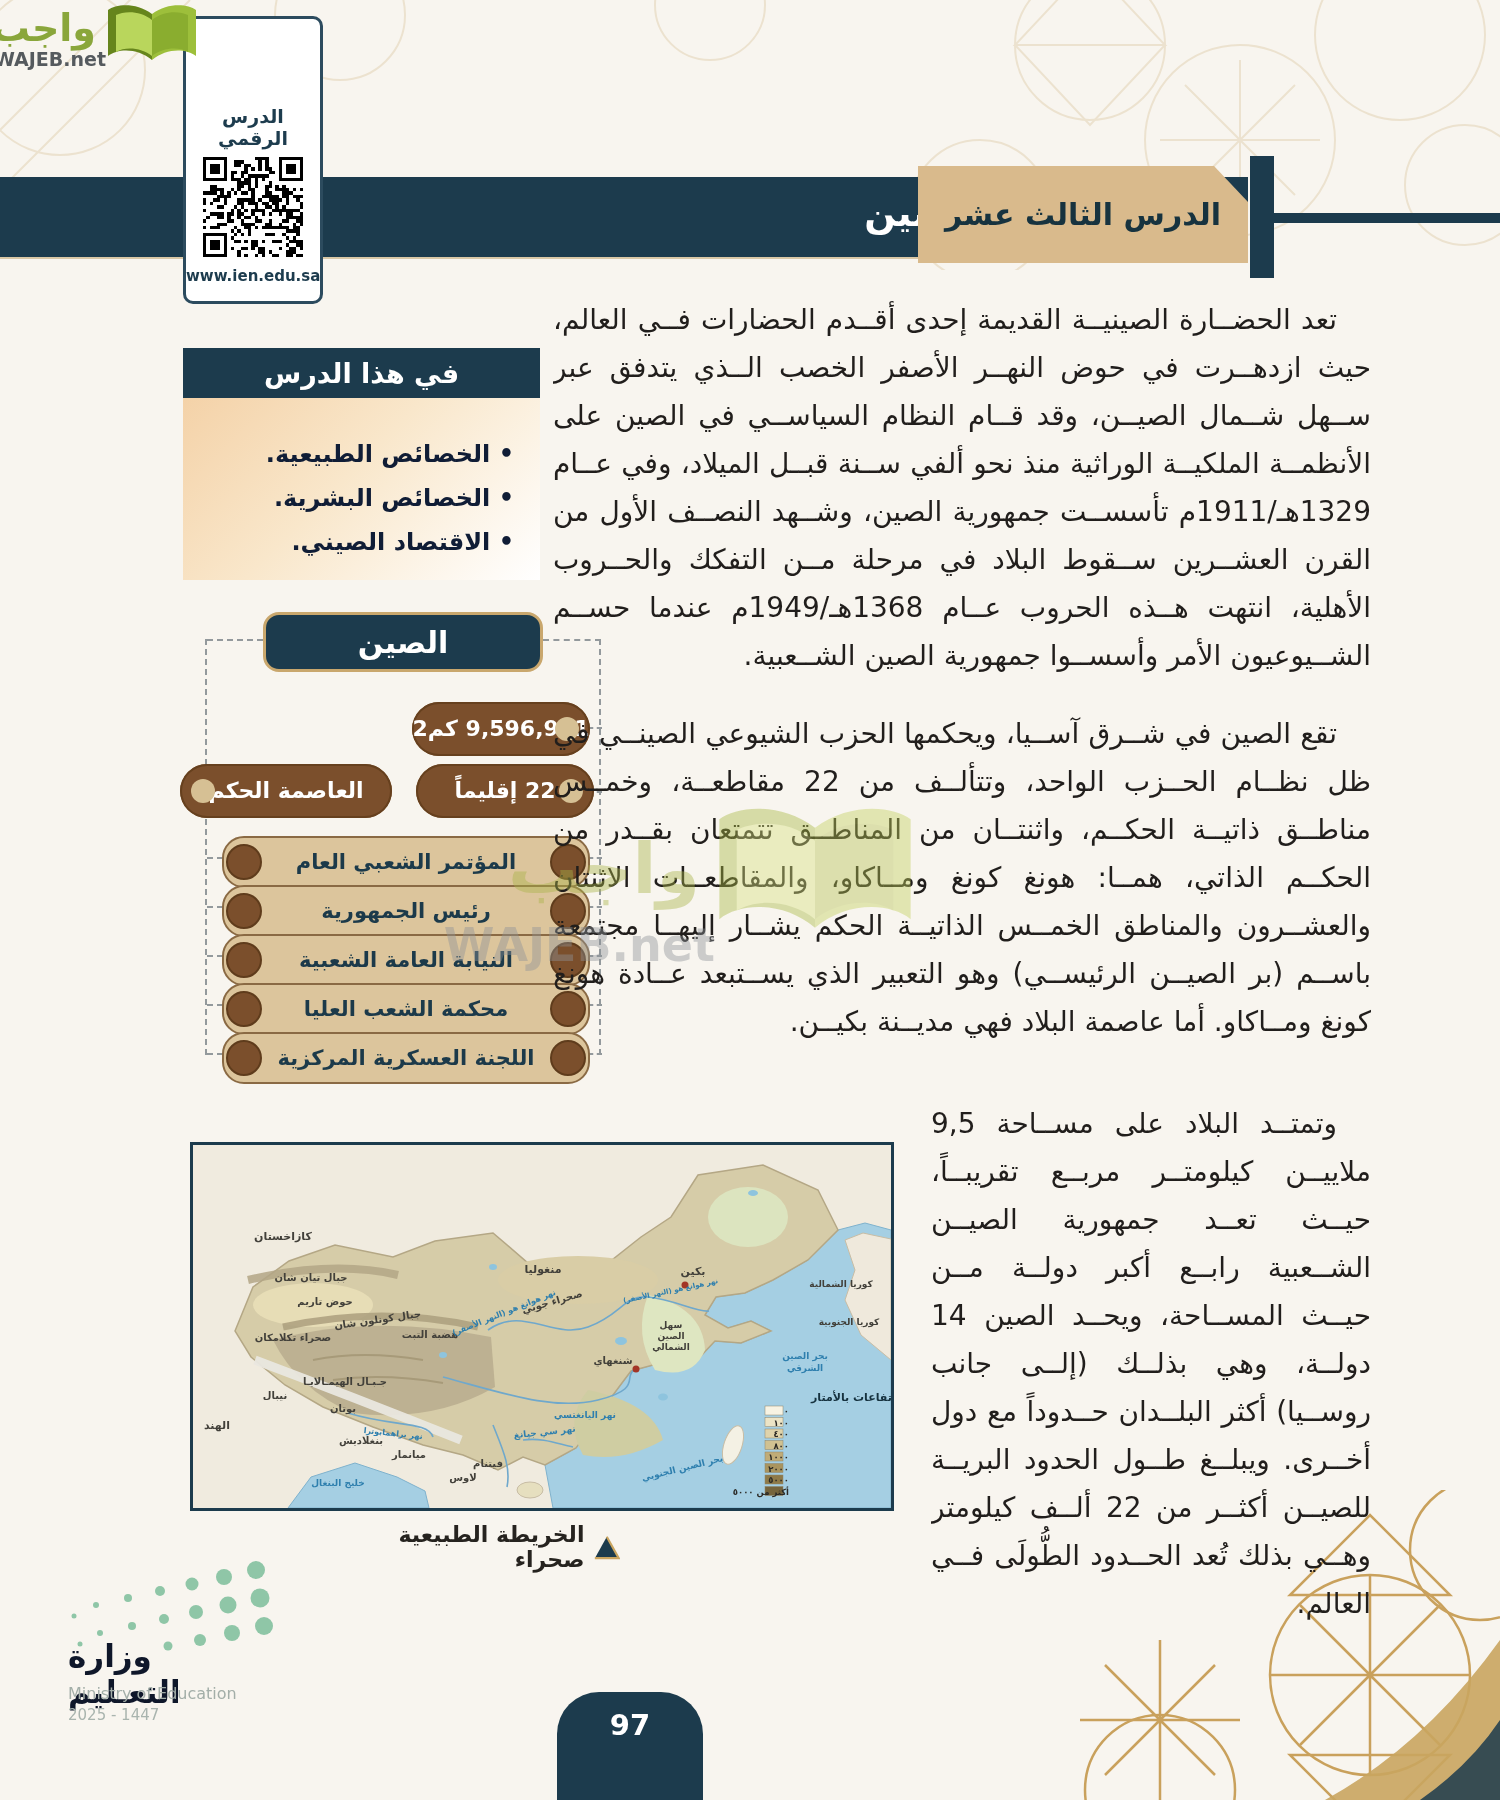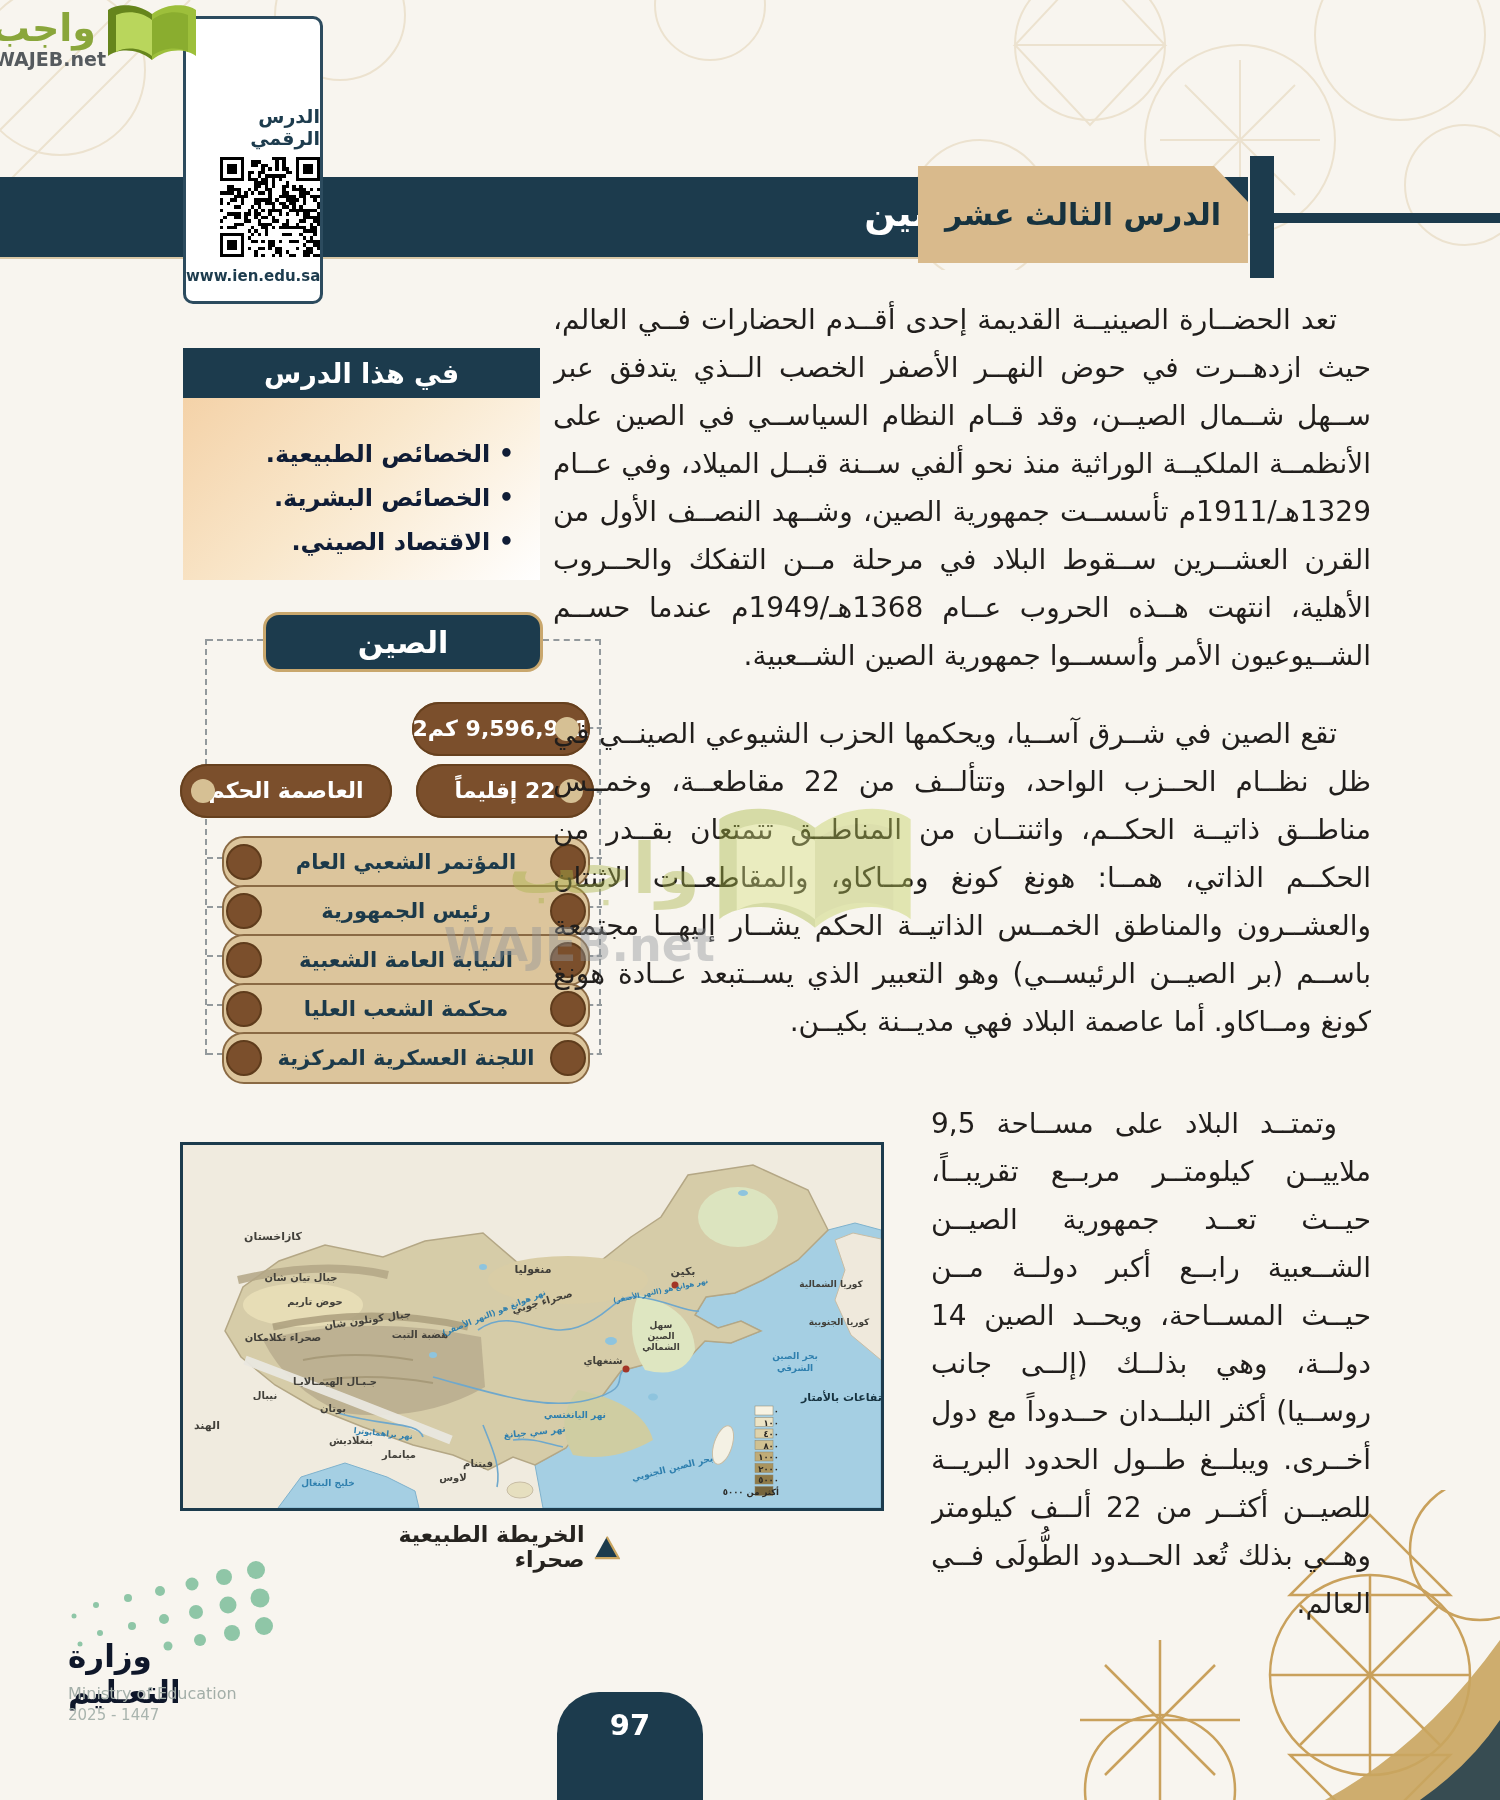--- a/index.html
+++ b/index.html
@@ -11,21 +11,21 @@
   
   .pattern{pointer-events:none;}
 
   
   .wajeb-top{left:6px;top:4px;width:200px;height:70px;z-index:6;}
   .wajeb-top .ar{position:absolute;right:110px;top:2px;font-size:38px;font-weight:bold;color:#8aa63b;}
   .wajeb-top .en{position:absolute;right:100px;top:44px;font-size:19px;font-weight:bold;color:#555a5e;direction:ltr;}
 
   
   .qr-card{left:183px;top:16px;width:134px;height:282px;background:#fff;border:3px solid #2c4b5e;
-           border-radius:10px;z-index:5;text-align:right;}
+           border-radius:10px;z-index:5;text-align:center;}
   .qr-card .ttl{margin-top:86px;font-size:19px;font-weight:bold;color:#1d3c4e;}
   .qr-card svg{margin-top:8px;}
   .qr-card .url{margin-top:6px;font-size:15px;font-weight:bold;color:#1d3c4e;direction:ltr;}
 
   
   .band{left:0;top:177px;width:1248px;height:80px;background:#1c3b4d;z-index:2;}
   .band-underline{left:0;top:257px;width:1248px;height:2px;background:#d9c8a6;z-index:2;}
   .band-title{left:820px;top:192px;width:200px;text-align:center;font-size:37px;font-weight:bold;color:#fff;z-index:3;}
   .lesson-flag{left:918px;top:166px;width:330px;height:97px;background:#d9ba8c;z-index:3;
                clip-path:polygon(0 0, calc(100% - 34px) 0, 100% 36px, 100% 100%, 0 100%);
@@ -62,21 +62,21 @@
   .inst-dot.l{left:2px;} .inst-dot.r{right:2px;}
 
   
   .article{color:#211e1c;text-align:justify;font-size:28px;line-height:48px;z-index:2;}
   .article p{margin:0;text-indent:34px;}
   .col-wide{left:553px;top:296px;width:818px;height:846px;overflow:hidden;}
   .col-wide p + p{margin-top:30px;}
   .col-narrow{left:931px;top:1100px;width:440px;height:580px;overflow:hidden;}
 
   
-  .map-fig{left:180px;top:1142px;width:704px;height:369px;border:3px solid #1c3b4d;box-sizing:border-box;
+  .map-fig{left:190px;top:1142px;width:704px;height:369px;border:3px solid #1c3b4d;box-sizing:border-box;
            background:#f0ebdf;z-index:2;}
   .map-caption{left:360px;top:1522px;width:260px;display:flex;align-items:center;gap:10px;z-index:2;}
   .map-caption .txt{font-size:22px;font-weight:bold;color:#26231f;}
 
   
   .watermark{left:515px;top:800px;width:400px;height:185px;opacity:.42;z-index:4;pointer-events:none;}
   .watermark .ar{position:absolute;right:215px;top:28px;font-size:70px;font-weight:bold;color:#a8b347;}
   .watermark .en{position:absolute;right:200px;top:118px;font-size:46px;font-weight:bold;color:#8e9398;direction:ltr;}
 
   

